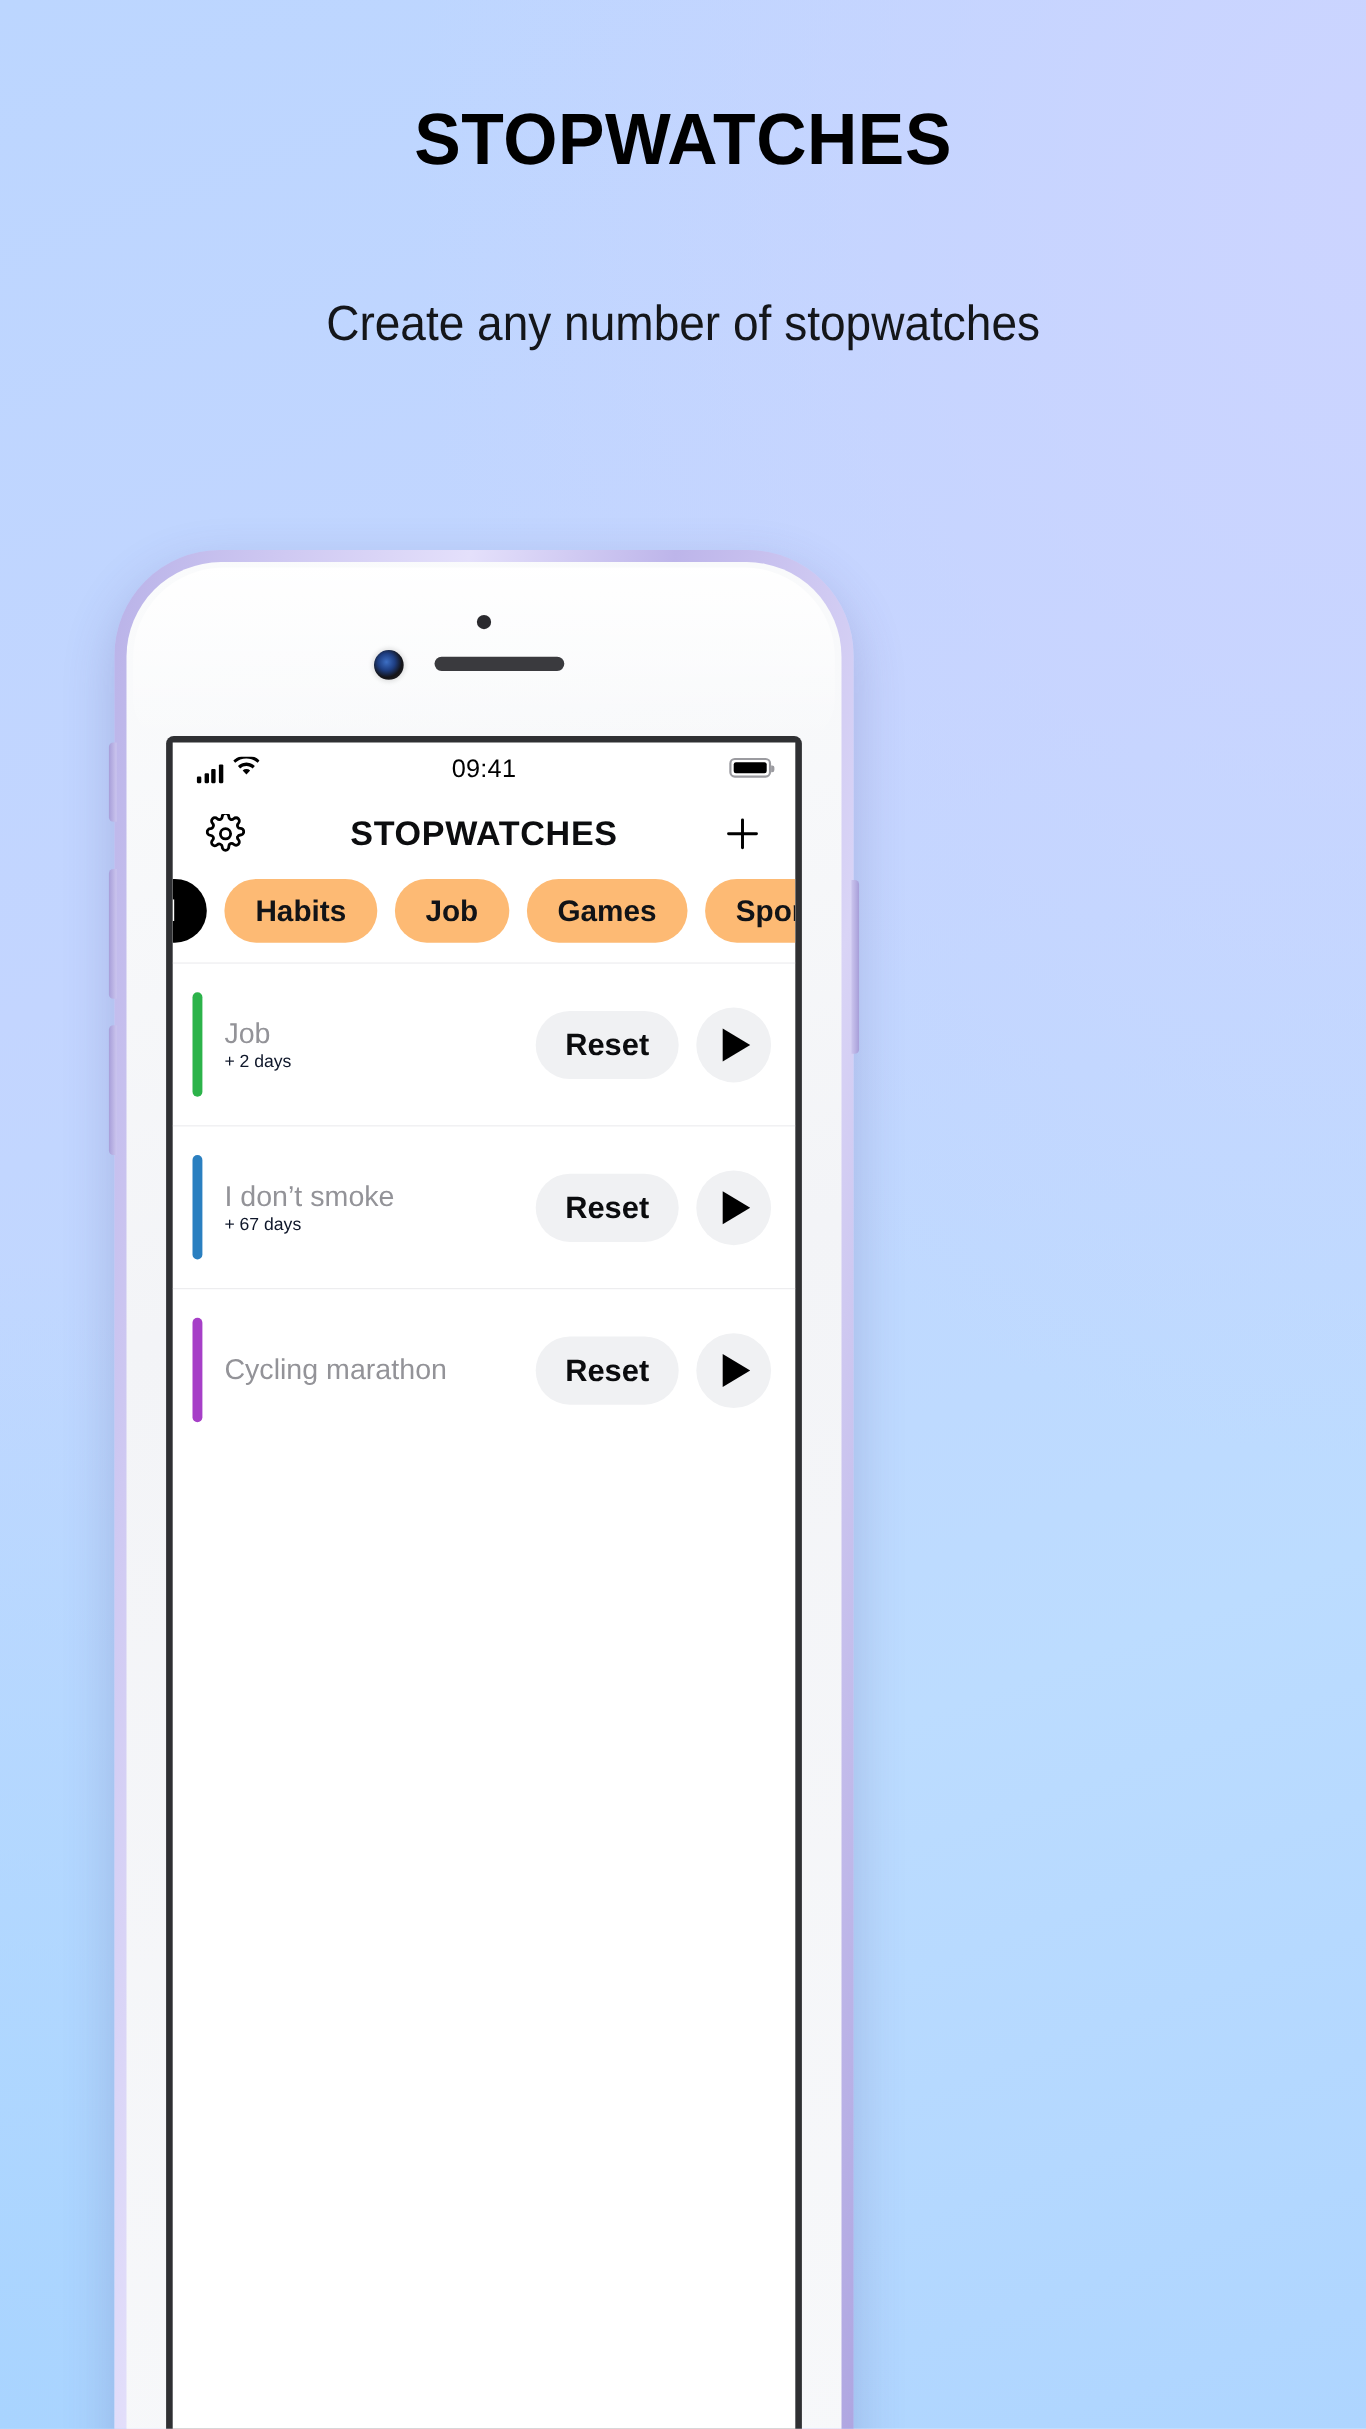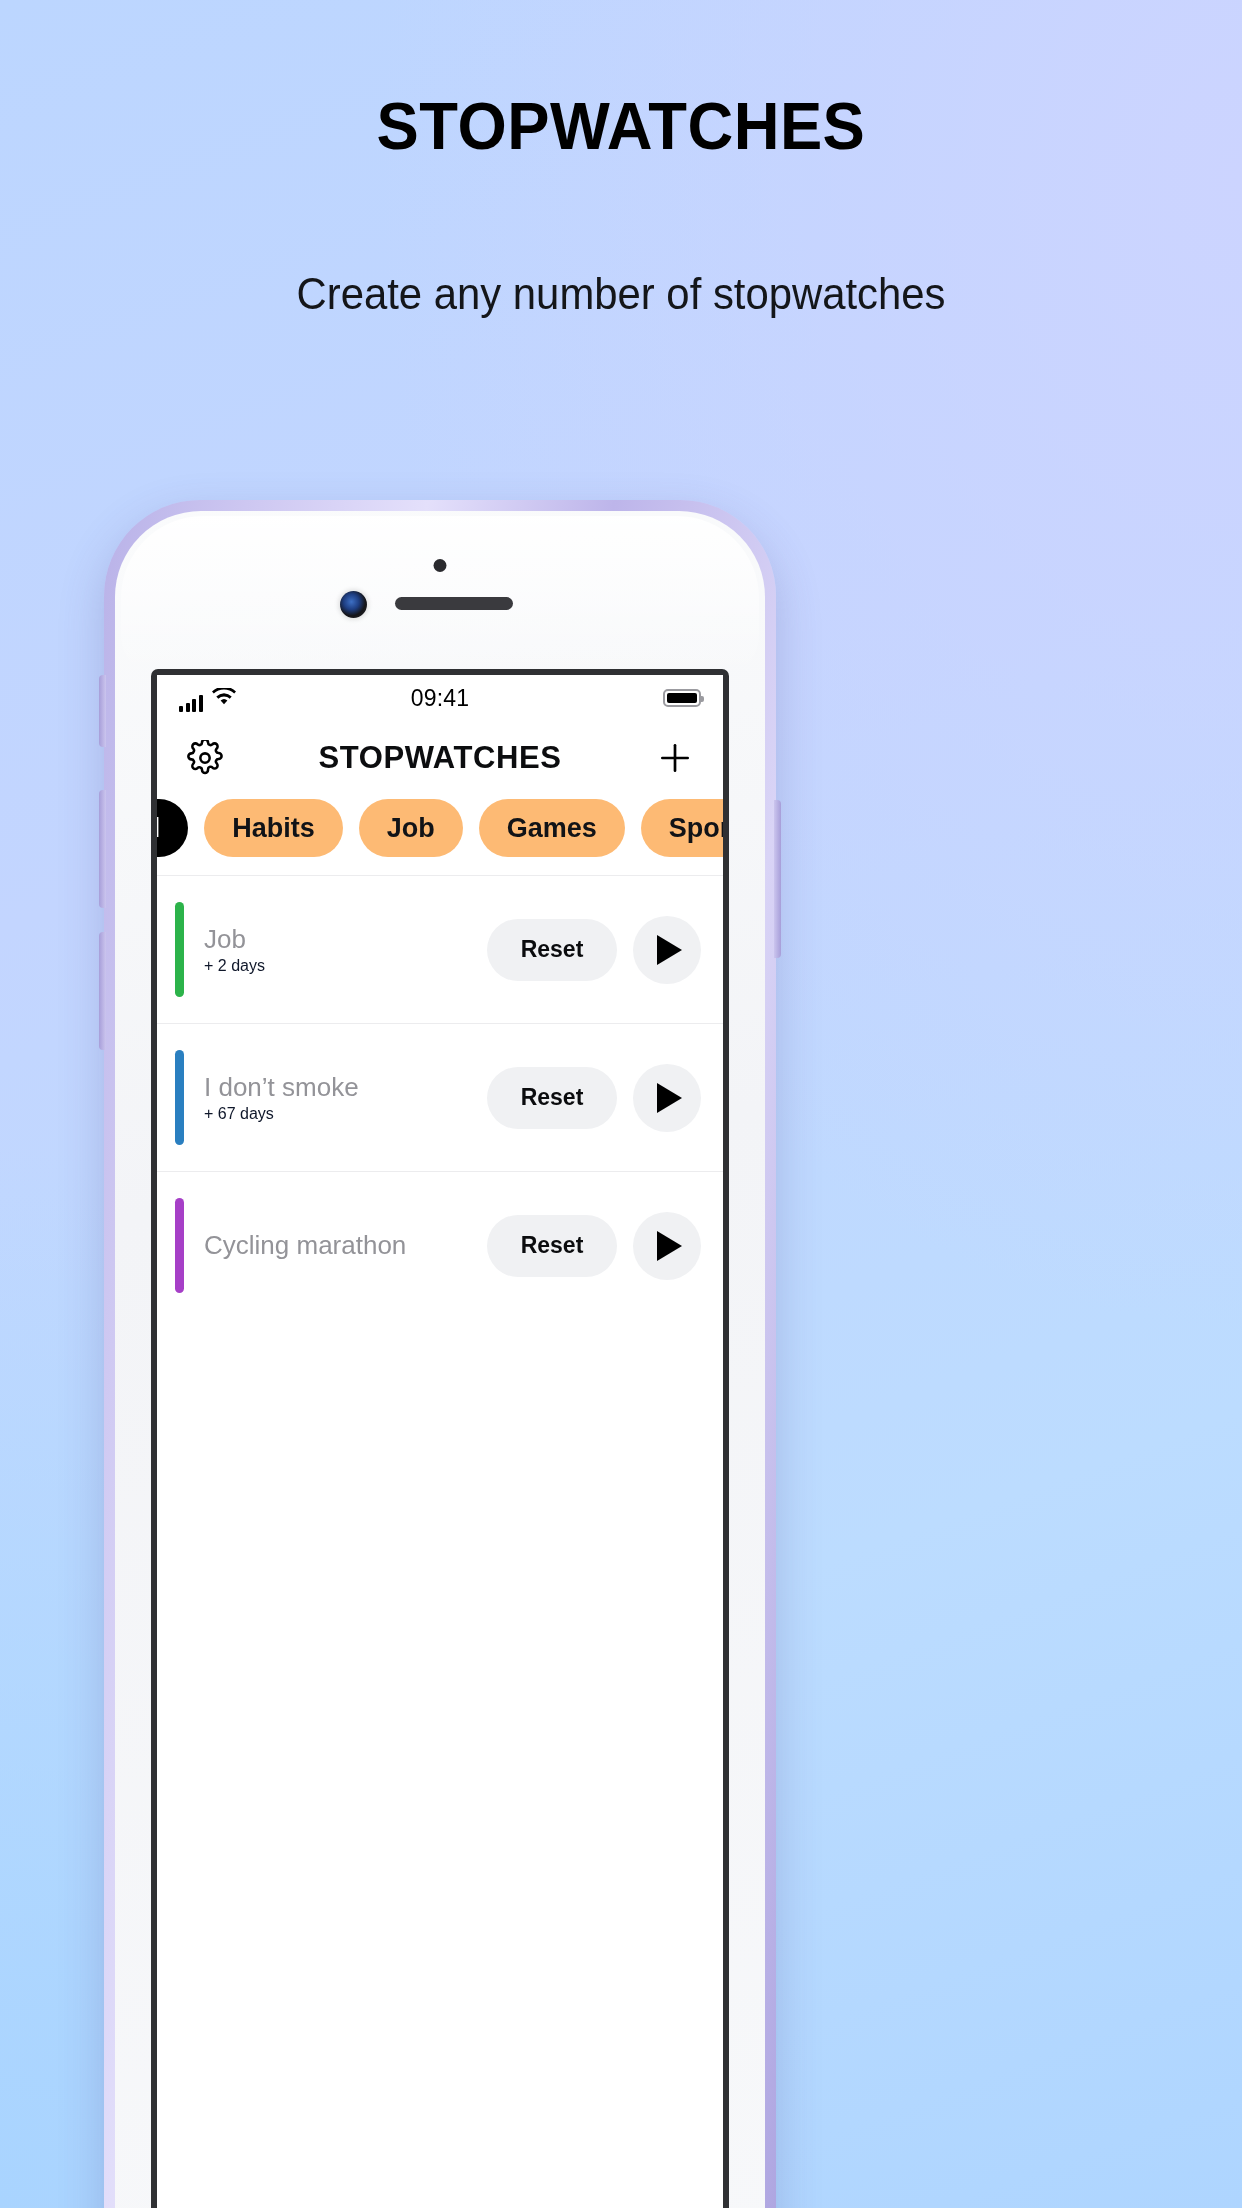--- a/index.html
+++ b/index.html
@@ -273,21 +273,21 @@
   }
 
   .sw-actions { display: flex; align-items: center; gap: 16px; flex: 0 0 auto; }
   .pill-btn {
     height: 62px;
     min-width: 130px;
     padding: 0 24px;
     border-radius: 31px;
     background: #f0f1f3;
     color: #0b0c0e;
-    font-size: 23px;
+    font-size: 28px;
     font-weight: 600;
     display: flex;
     align-items: center;
     justify-content: center;
     border: none;
     font-family: "Liberation Sans", sans-serif;
   }
   .round-btn {
     width: 68px; height: 68px;
     border-radius: 50%;

